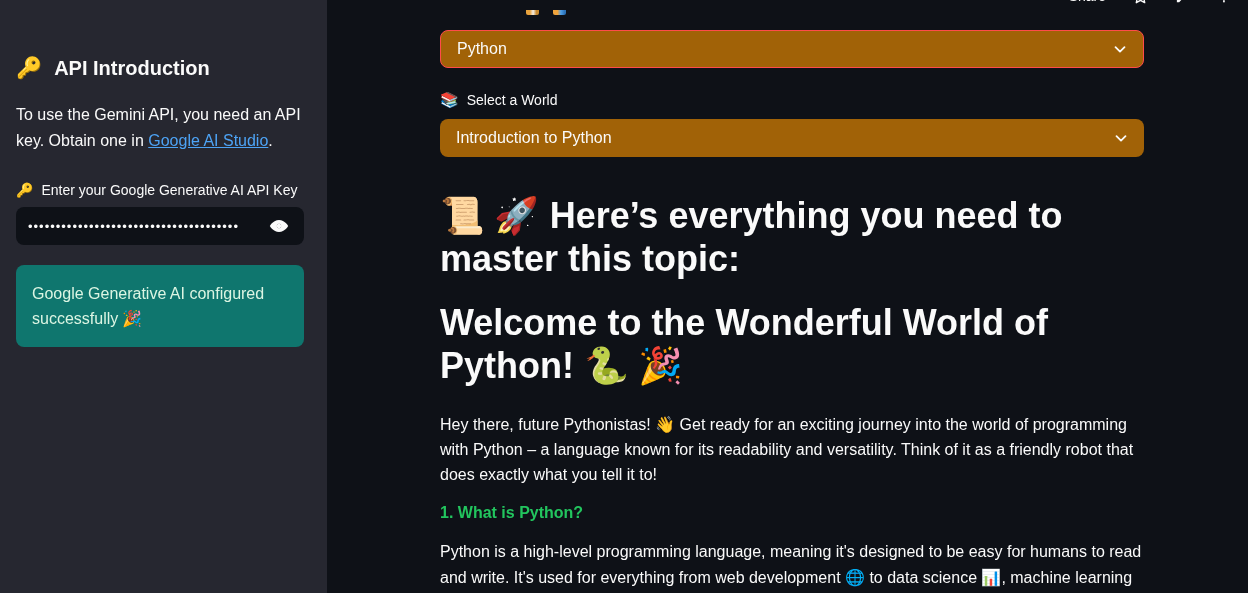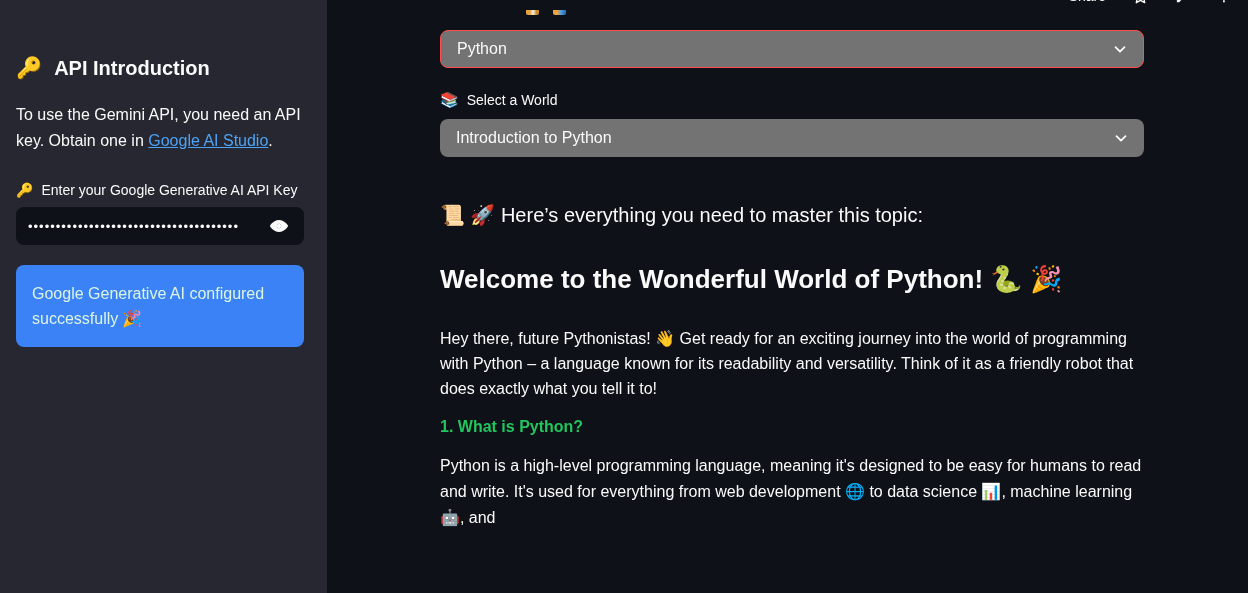--- a/index.html
+++ b/index.html
@@ -41,21 +41,21 @@
     flex:1; background:transparent; border:none; outline:none;
     color:#fafafa; font-size:13px; letter-spacing:1px;
     font-family:"Liberation Sans","DejaVu Sans",sans-serif;
   }
   .eye-btn {
     width:34px; height:30px; display:flex; align-items:center; justify-content:center;
     background:transparent; border:none; cursor:pointer; color:#fafafa;
   }
   .success-box {
     margin-top:20px; width:288px;
-    background:#3b82f6; border-radius:8px;
+    background:#0f766e; border-radius:8px;
     padding:16px; line-height:25px; font-size:16px; color:#dcf5e3;
   }
   
   .main {
     position:absolute; left:327px; top:0; width:921px; height:593px;
   }
   .app-header {
     position:absolute; top:0; right:16px; height:9px; overflow:hidden;
   }
   .app-header-inner {
@@ -67,36 +67,36 @@
   .content {
     width:704px; margin-left:113px; padding-top:10px;
   }
   .clipped-label {
     height:7px; overflow:hidden; margin-left:86px; display:flex; gap:14px;
   }
   .frag { width:13px; height:12px; border-radius:2px; margin-top:-7px; }
   .frag-1 { background:linear-gradient(90deg,#e8a33d 30%, #f5f0e6 55%, #c98a2e 80%); }
   .frag-2 { background:linear-gradient(90deg,#f0a43c 35%, #4d9fe8 60%, #2c72b8 90%); }
   .selectbox {
-    height:38px; background:#737373; border-radius:8px;
+    height:38px; background:#a16207; border-radius:8px;
     display:flex; align-items:center; justify-content:space-between;
     padding:0 14px 0 16px; cursor:pointer; color:#fafafa; font-size:16px;
   }
   .selectbox.focused { border:1px solid #ff4b4b; margin-top:13px; }
   .selectbox .chev { color:#fafafa; }
   .topic-label {
     margin-top:23px; display:flex; align-items:center; gap:8px; font-size:14px;
   }
   .topic-label .emoji { font-size:15px; }
   .selectbox.plain { margin-top:10px; }
   h1.md-h1 {
-    margin-top:37px; font-size:20px; line-height:43px; font-weight:400; color:#fafafa;
+    margin-top:37px; font-size:36px; line-height:43px; font-weight:700; color:#fafafa;
   }
   h2.md-h2 {
-    margin-top:21px; font-size:26px; line-height:43px; font-weight:700; color:#fafafa;
+    margin-top:21px; font-size:36px; line-height:43px; font-weight:700; color:#fafafa;
   }
   p.md-p { margin-top:25px; line-height:25px; color:#fafafa; }
   p.md-strong { margin-top:17px; font-weight:700; color:#22c55e; }
   p.md-p2 { margin-top:17px; line-height:26px; color:#fafafa; }
 </style>
 </head>
 <body>
 
 <aside class="sidebar">
   <div class="sidebar-title">

